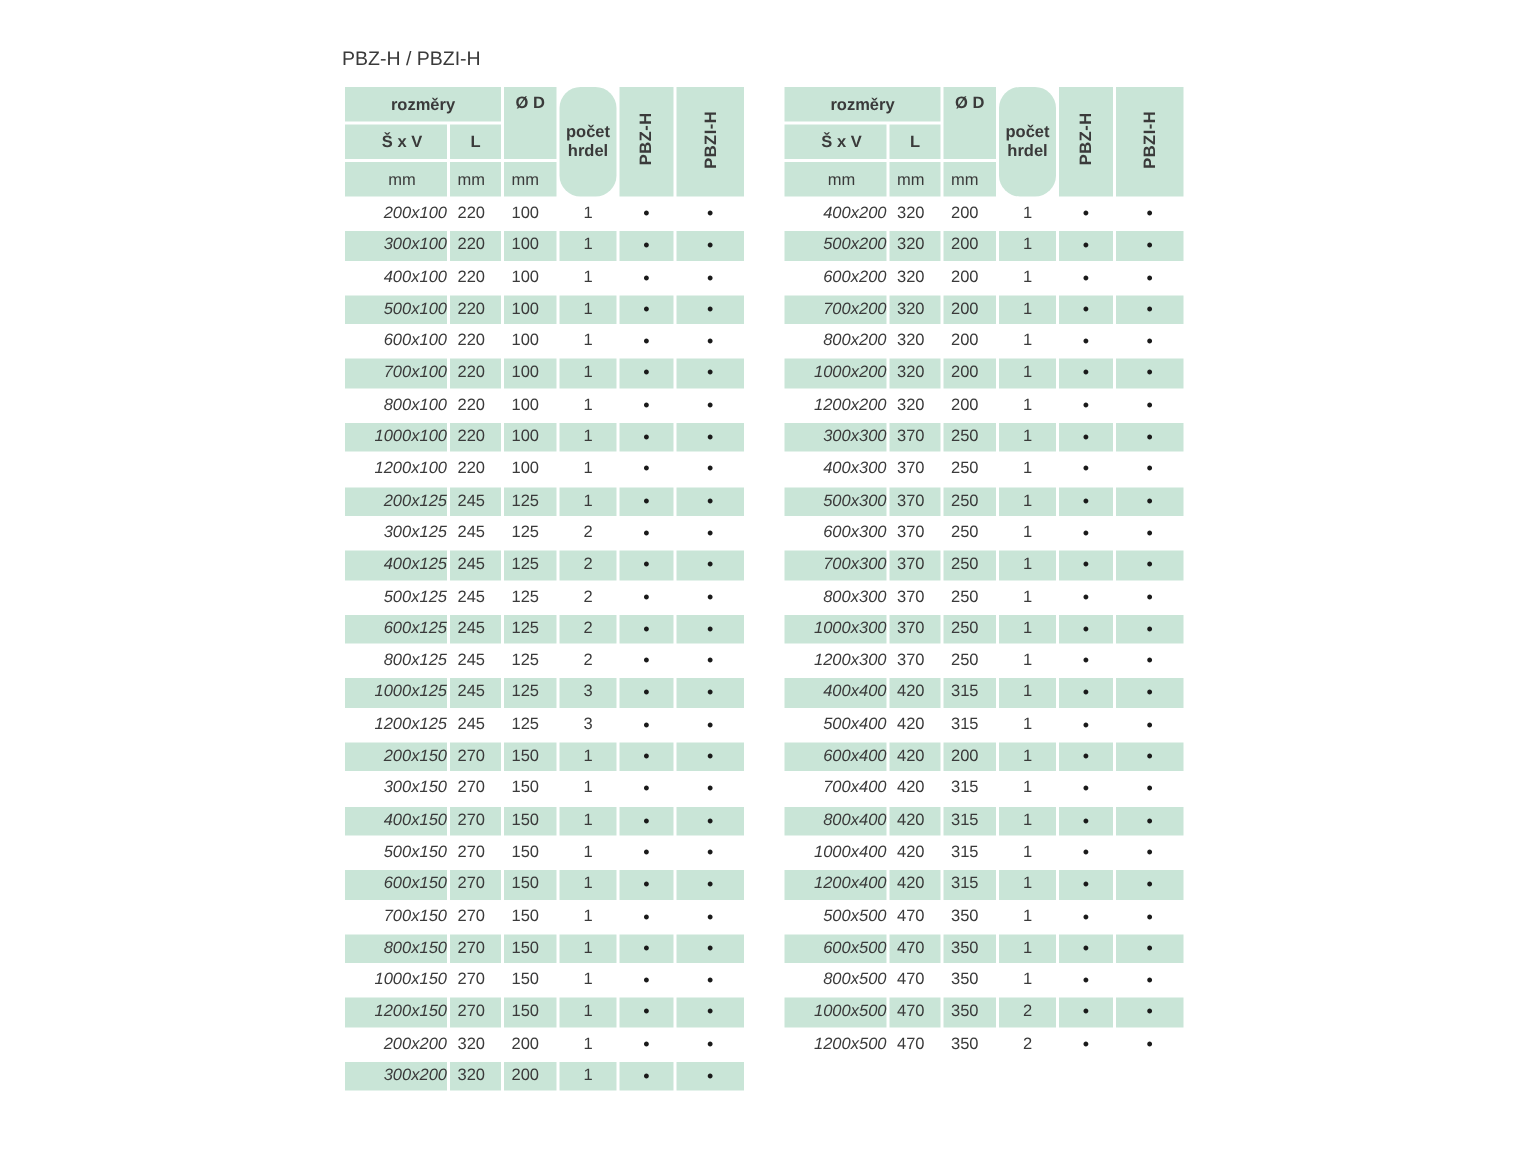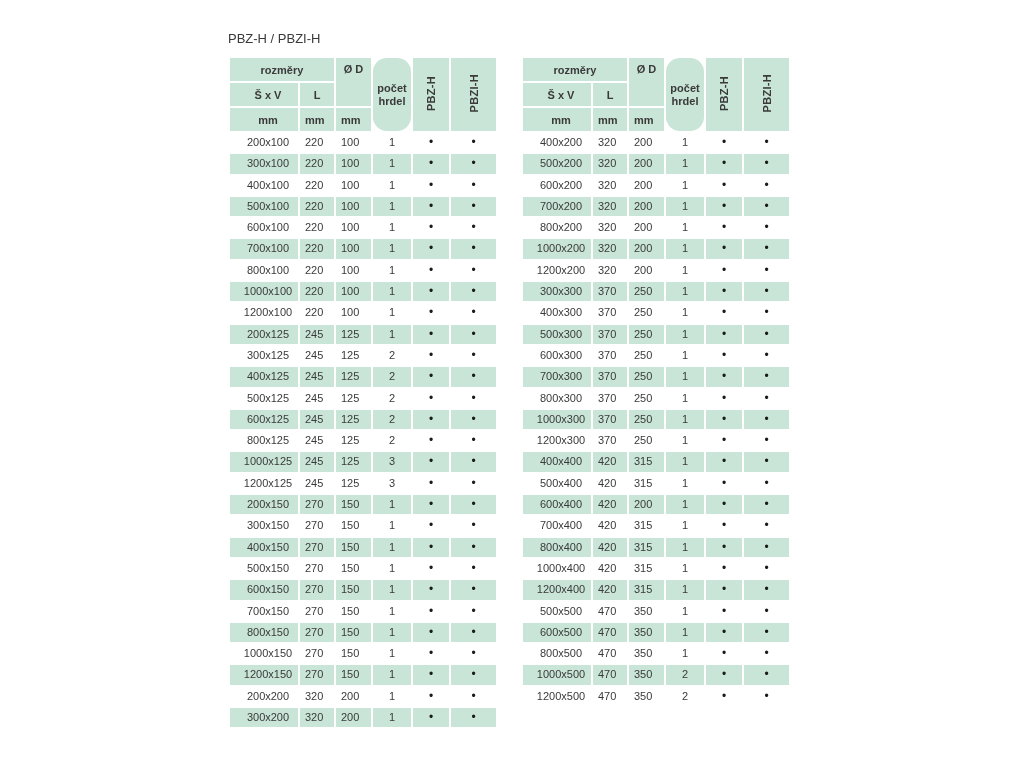--- a/index.html
+++ b/index.html
@@ -26,40 +26,40 @@
   th { font-weight: bold; }
   thead th {
     background: var(--band, #c9e5d7);
     height: 23px;
     vertical-align: middle;
     text-align: center;
     color: var(--text, #3a3a3a);
   }
   thead th.left { text-align: center; padding-left: 8px; }
   thead th.left2 { text-align: left; padding-left: 5px; }
-  thead th.unit { font-weight: bold; }
+  thead th.unit { font-weight: normal; }
   thead th.od { vertical-align: top; padding-top: 5px; }
   thead th.pocet { line-height: 1.15; padding: 0 2px; border-radius: 14px; }
   .rot {
     writing-mode: vertical-rl;
     transform: rotate(180deg);
     font-weight: bold;
     font-size: 11px;
     letter-spacing: 0.3px;
     white-space: nowrap;
   }
   tbody td {
     height: 19.3px;
     line-height: 19.3px;
     font-weight: normal;
     white-space: nowrap;
     color: var(--text, #3a3a3a);
   }
   tbody tr.band td { background: var(--band, #c9e5d7); }
-  td.c0 { text-align: center; padding-left: 8px; }
+  td.c0 { text-align: right; padding-left: 8px; font-style: italic; }
   td.c1, td.c2 { text-align: left; padding-left: 5px; }
   td.c3 { text-align: center; }
   td.c4, td.c5 { text-align: center; font-size: 12px; color: #1a1a1a; }
 </style>
 </head>
 <body>
 
 <div class="page">
   <div class="page-title">PBZ-H / PBZI-H</div>
   <div class="tables">

